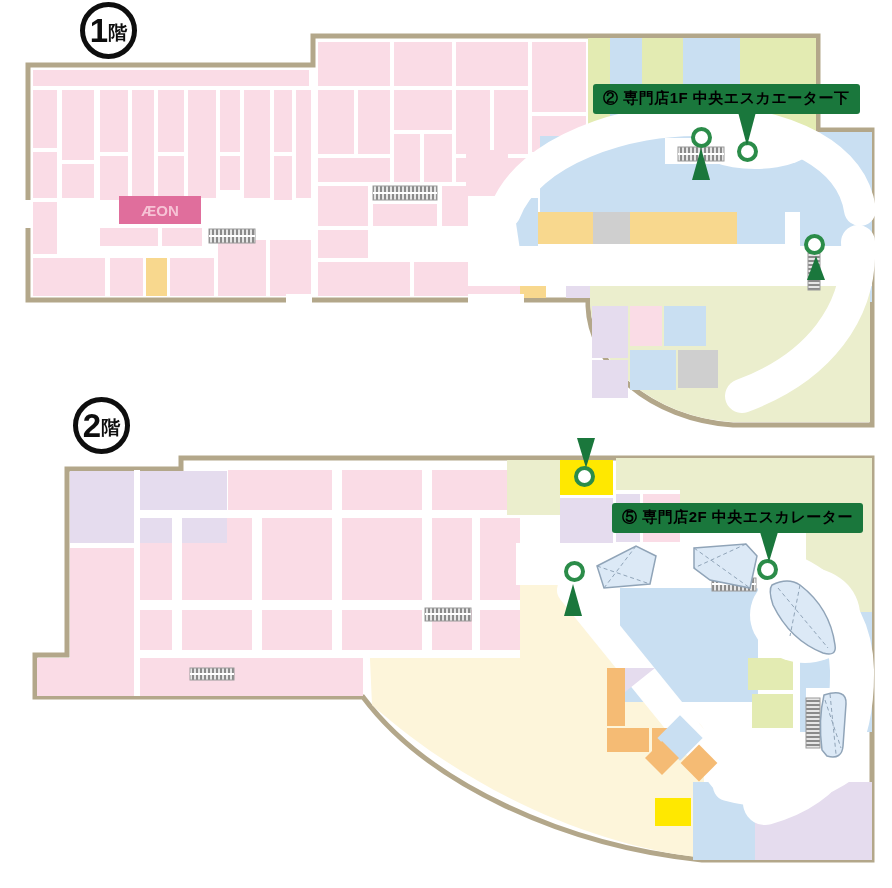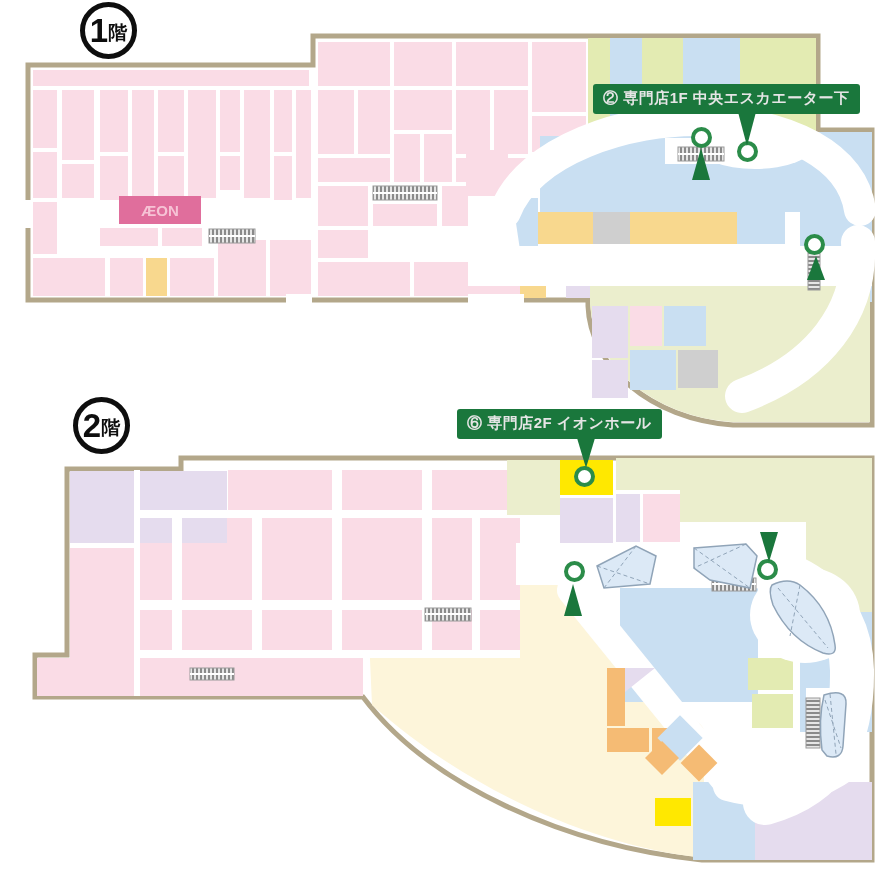--- a/index.html
+++ b/index.html
@@ -5,21 +5,21 @@
   html,body{margin:0;padding:0;background:#fff;}
   .stage{position:relative;width:892px;height:888px;background:#fff;
          font-family:"Liberation Sans",sans-serif;overflow:hidden;}
   svg{position:absolute;left:0;display:block;}
   
   .badge{position:absolute;width:47px;height:47px;border:5px solid #0e0e0e;border-radius:50%;
          background:#fff;display:flex;align-items:center;justify-content:center;z-index:40;}
   .badge .n{font-size:33px;font-weight:bold;color:#0e0e0e;line-height:1;}
   .badge .s{font-size:19px;font-weight:bold;color:#0e0e0e;line-height:1;margin-top:4px;}
   
-  .plabel{position:absolute;background:#1a773c;color:#e5e5e5;font-size:15px;font-weight:bold;
+  .plabel{position:absolute;background:#1a773c;color:#000000;font-size:15px;font-weight:bold;
           padding:5px 10px 6px;border-radius:3px;white-space:nowrap;letter-spacing:.5px;z-index:30;}
   .ptr{position:absolute;width:0;height:0;z-index:29;}
   .ptr-down{border-left:9px solid transparent;border-right:9px solid transparent;border-top:34px solid #1a773c;}
   .ptr-up{border-left:9px solid transparent;border-right:9px solid transparent;border-bottom:32px solid #1a773c;}
   
   .marker{position:absolute;width:13px;height:13px;border:4.5px solid #2b8c49;border-radius:50%;
           background:#fff;z-index:28;box-sizing:content-box;}
   
   .c-pink{fill:#fadce6}.c-blue{fill:#c9dff2}.c-green{fill:#e3ebb2}.c-pgreen{fill:#ebeecd}
   .c-yel{fill:#f8d88e}.c-org{fill:#f5bb74}.c-lav{fill:#e5dcee}.c-gray{fill:#cfcfcf}
@@ -282,19 +282,19 @@
   <div class="marker" style="left:574px;top:466px"></div>
 
   <div class="ptr ptr-down" style="left:738px;top:112px;border-top-width:34px"></div>
   <div class="plabel" style="left:593px;top:84px">② 専門店1F 中央エスカエーター下</div>
 
   <div class="ptr ptr-up" style="left:692px;top:148px;border-bottom-width:32px"></div>
 
   <div class="ptr ptr-up" style="left:807px;top:256px;border-bottom-width:24px"></div>
 
   <div class="ptr ptr-down" style="left:577px;top:438px;border-top-width:30px"></div>
-  <div class="plabel" style="left:457px;top:409px">⑥ 専門店2F イオンホール</div>
 
   <div class="ptr ptr-down" style="left:760px;top:532px;border-top-width:30px"></div>
+  <div class="plabel" style="left:612px;top:503px">⑤ 専門店2F 中央エスカレーター</div>
 
   <div class="ptr ptr-up" style="left:564px;top:584px;border-bottom-width:32px"></div>
 
 </div>
 
 </body></html>

